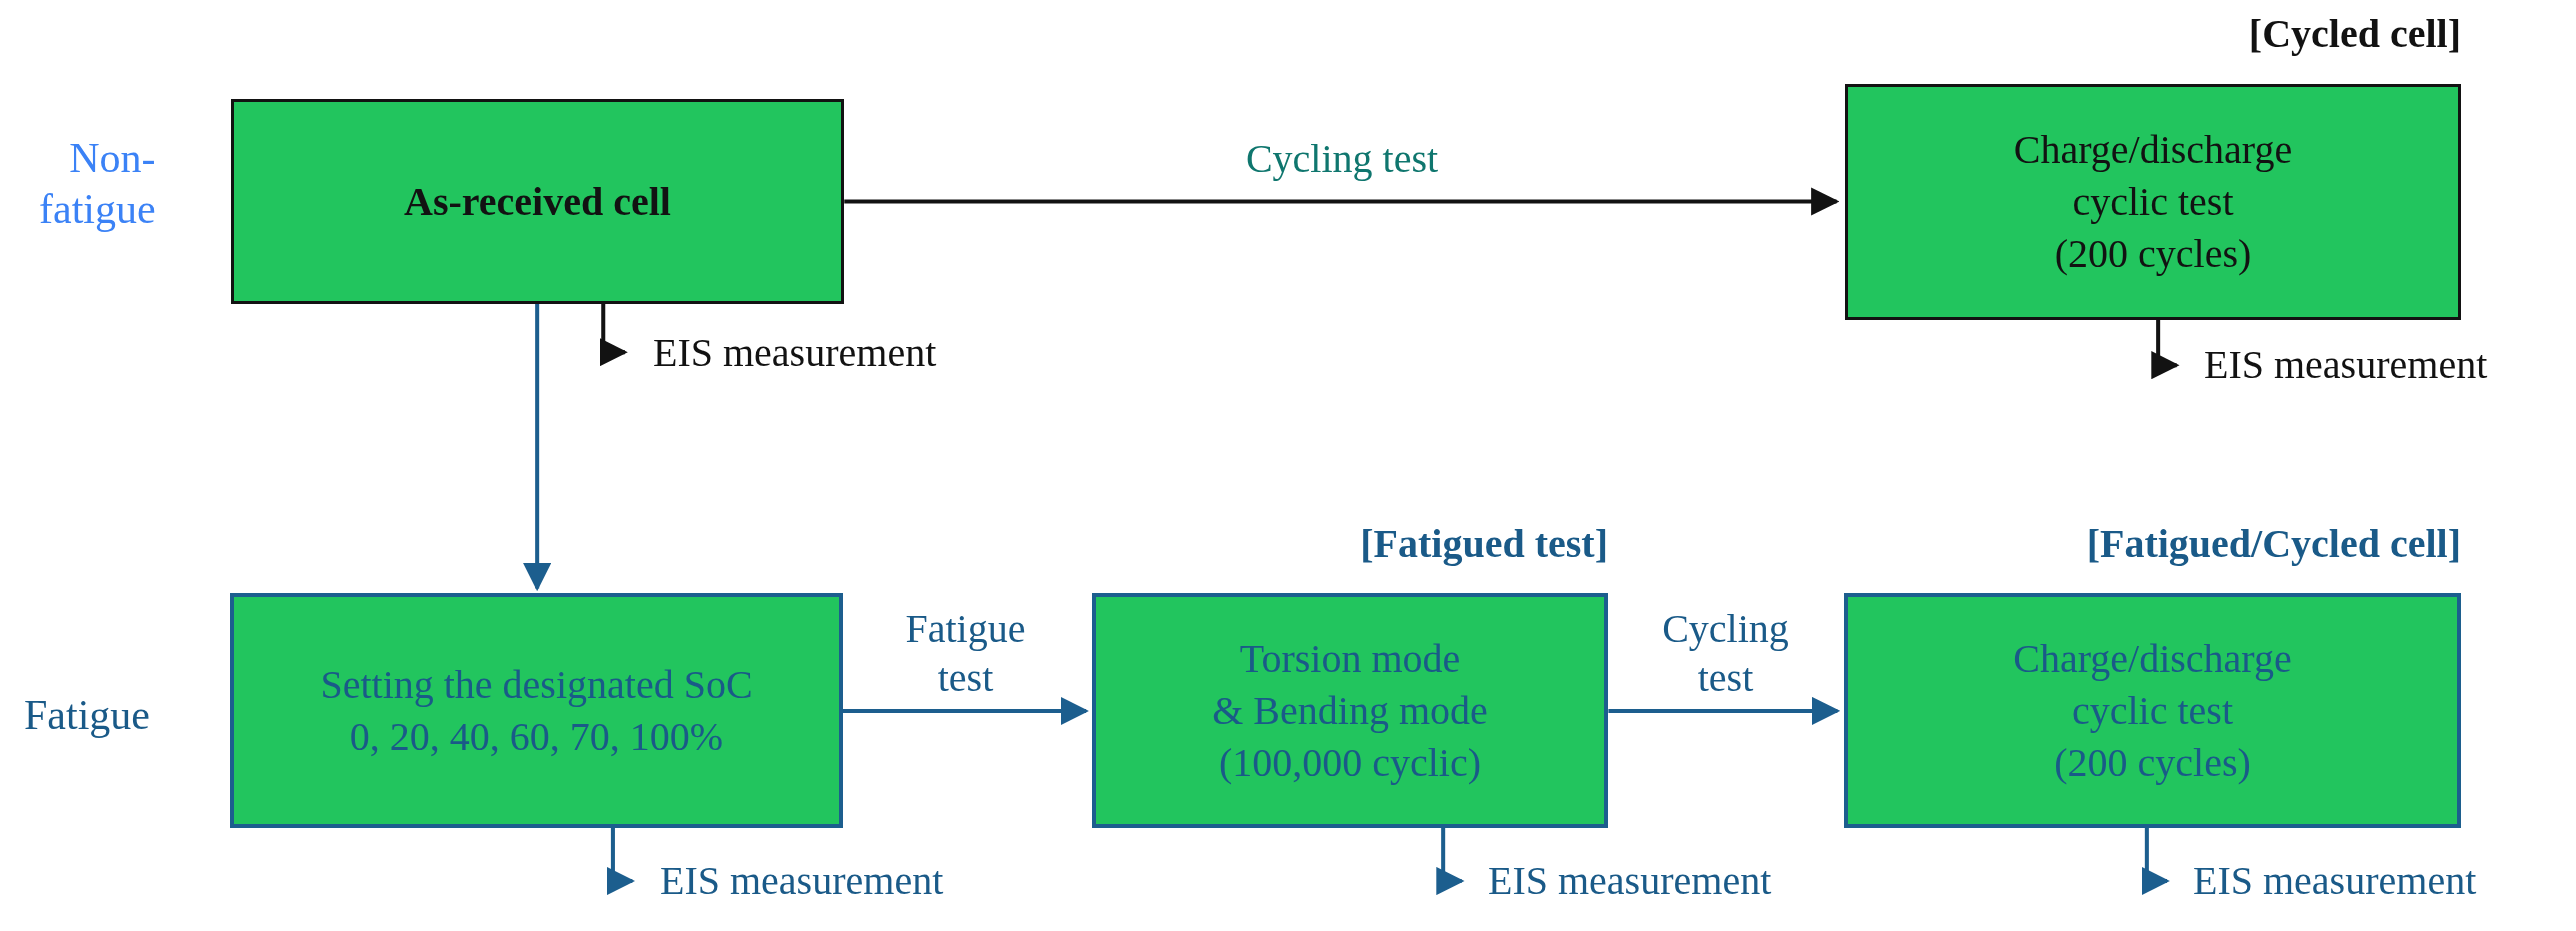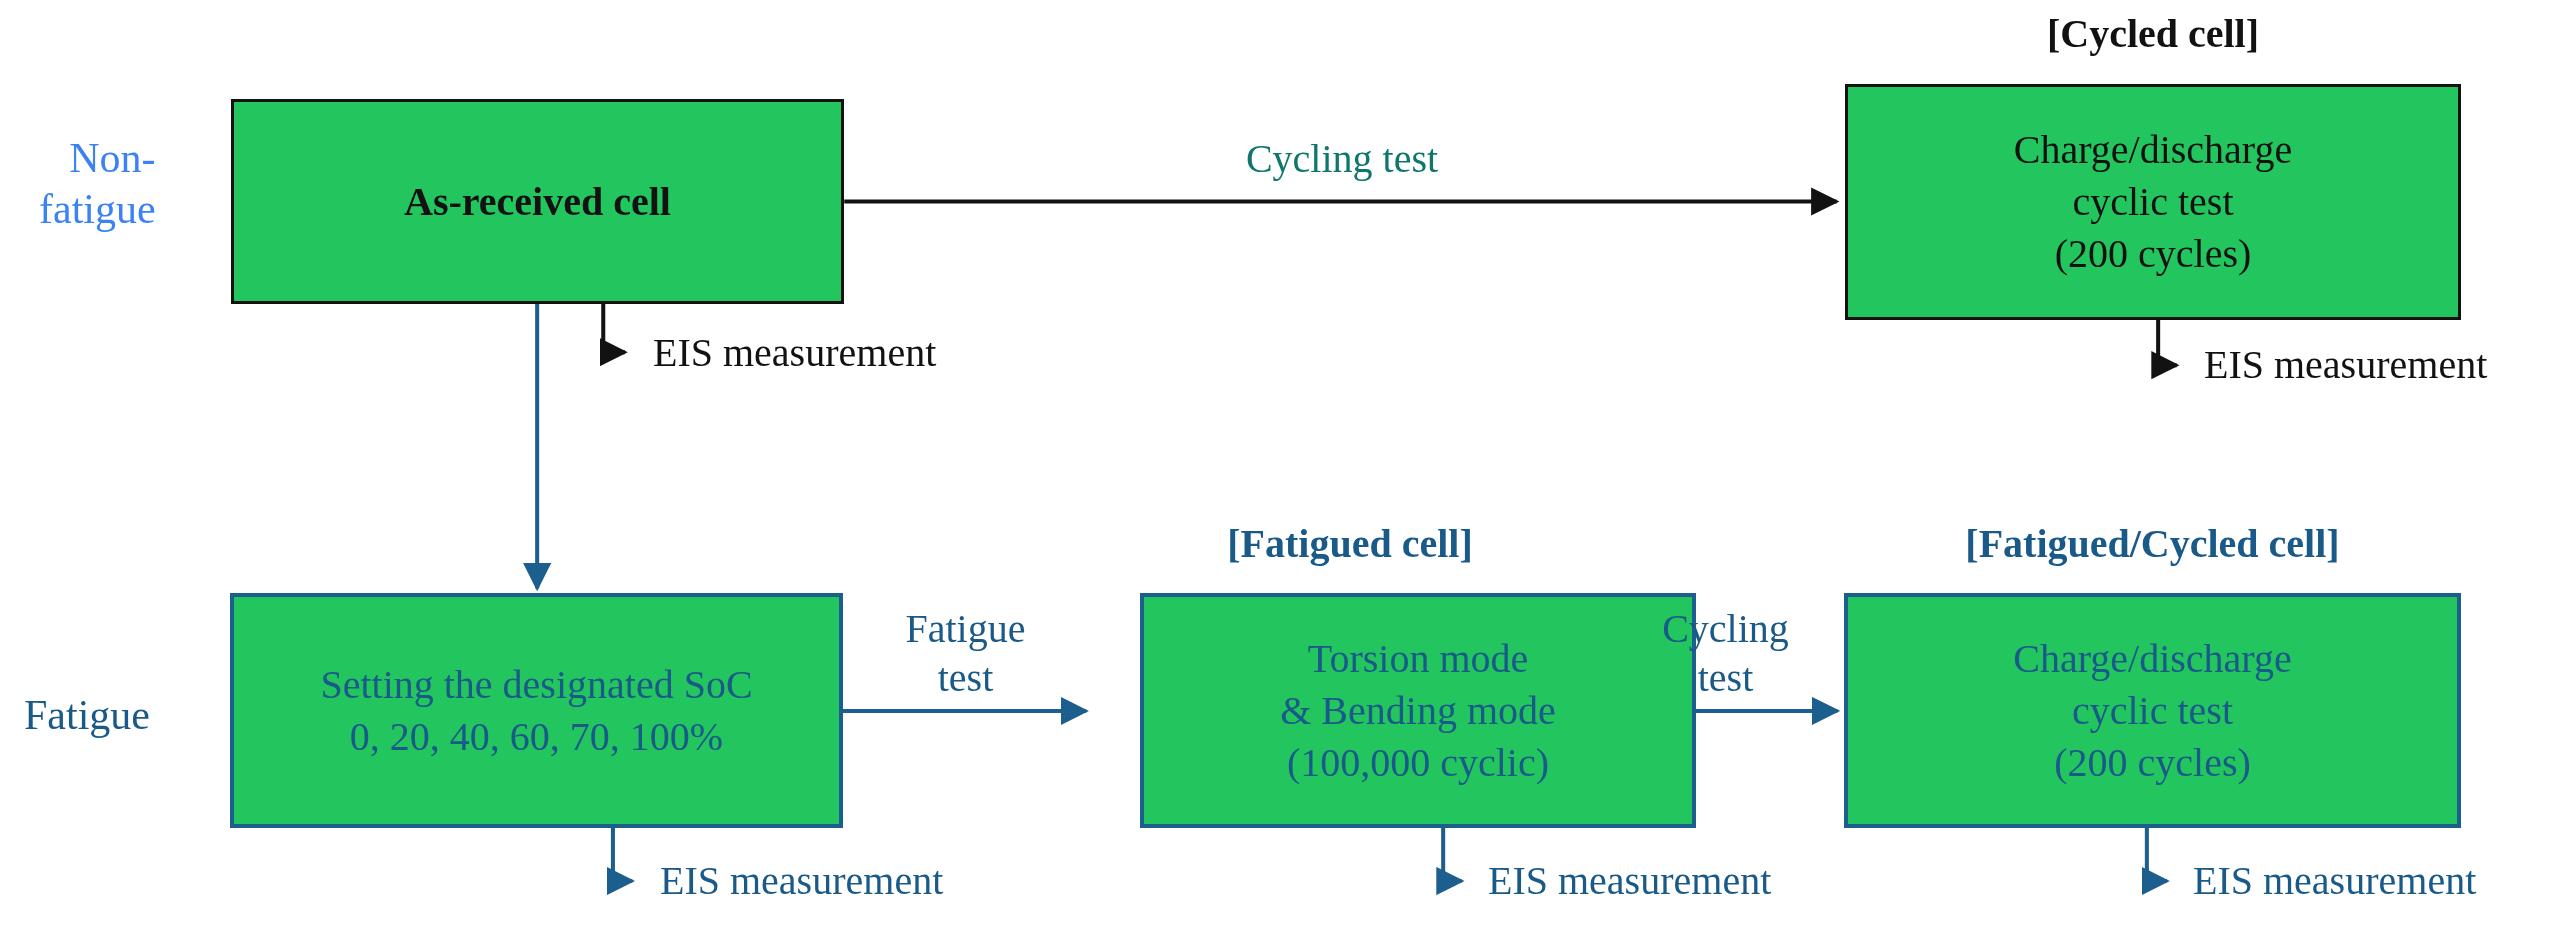--- a/index.html
+++ b/index.html
@@ -47,21 +47,21 @@
     font-size: 40px;
   }
   .node-text.bold {
     font-weight: bold;
   }
   .cap {
     position: absolute;
     font-size: 40px;
     font-weight: bold;
     white-space: nowrap;
-    text-align: center;
+    text-align: right;
   }
   .cap.blue { color: #1a5a88; }
   .cap.dark { color: #121212; }
   .lbl {
     position: absolute;
     font-size: 40px;
     white-space: nowrap;
     line-height: 1.22;
     text-align: center;
   }
@@ -146,23 +146,23 @@
   </div>
 
   <div class="node-box blue" style="left:230px; top:593px; width:613px; height:235px;">
     <div class="node-text">
       <div>Setting the designated SoC</div>
       <div>0, 20, 40, 60, 70, 100%</div>
     </div>
   </div>
 
   <div class="cap blue" style="left:1092px; top:520px; width:516px;">
-    <span>[Fatigued cell]</span>
-  </div>
-  <div class="node-box blue" style="left:1092px; top:593px; width:556px; height:235px;margin-left:48px;">
+    <span>[Fatigued test]</span>
+  </div>
+  <div class="node-box blue" style="left:1092px; top:593px; width:516px; height:235px;">
     <div class="node-text">
       <div>Torsion mode</div>
       <div>&amp; Bending mode</div>
       <div>(100,000 cyclic)</div>
     </div>
   </div>
 
   <div class="cap blue" style="left:1844px; top:520px; width:617px;">
     <span>[Fatigued/Cycled cell]</span>
   </div>

